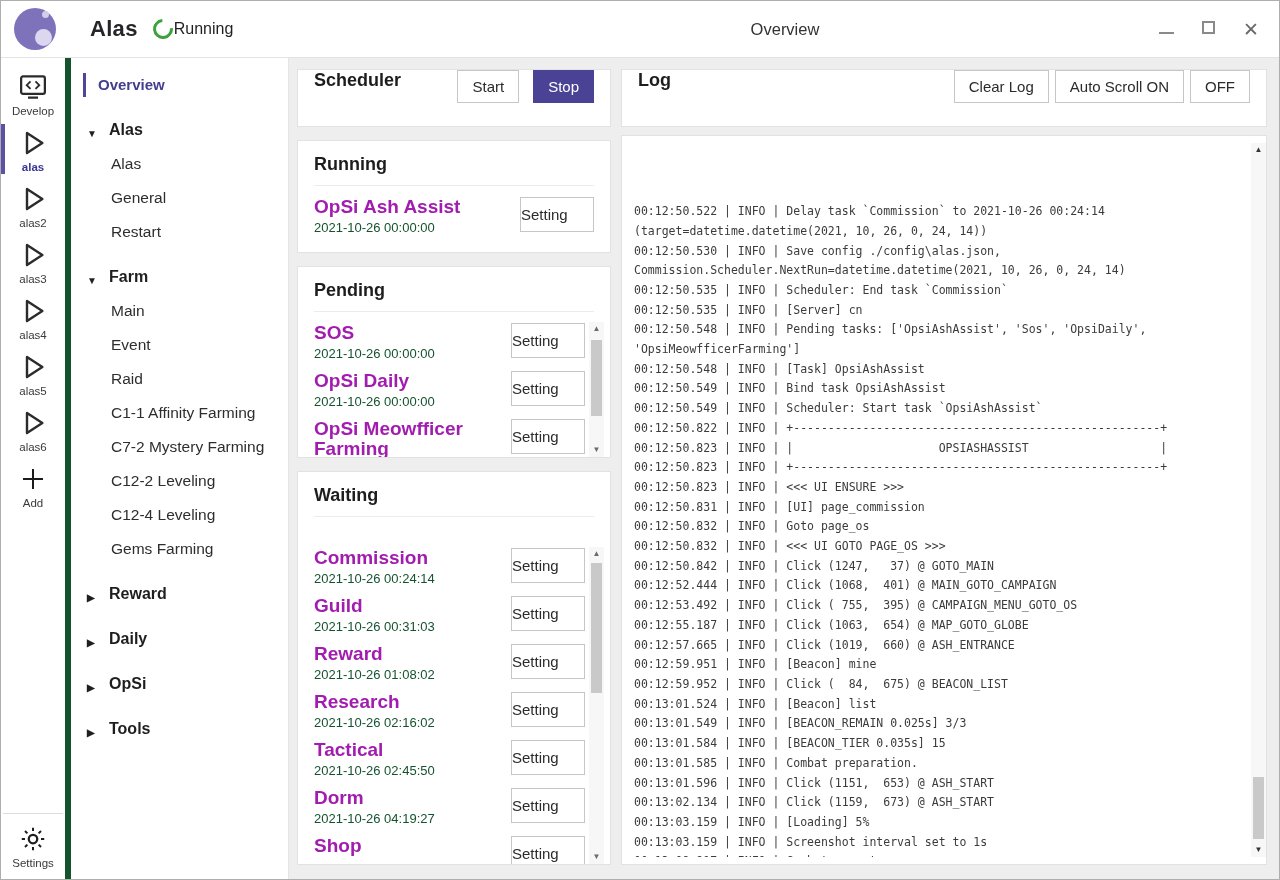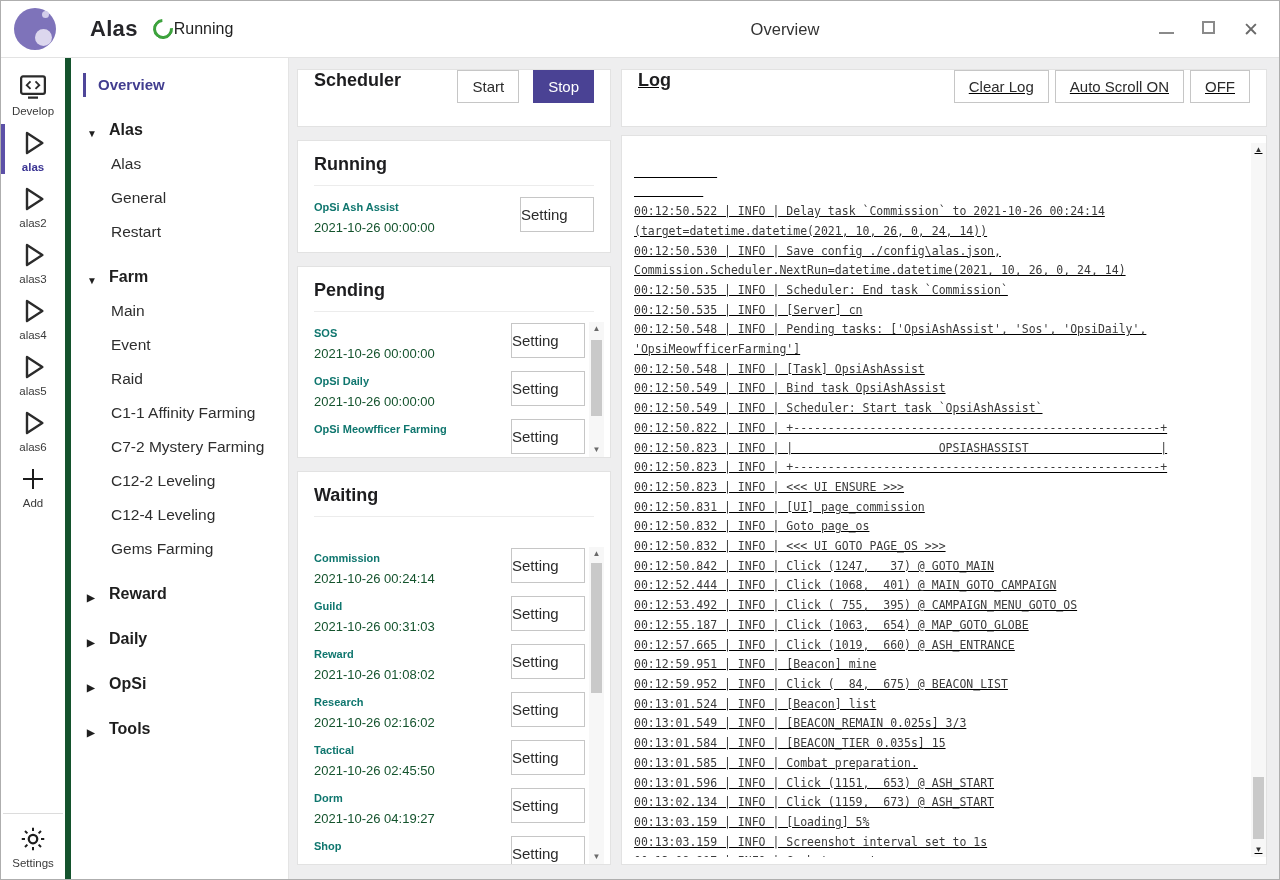--- a/index.html
+++ b/index.html
@@ -54,31 +54,31 @@
   .card { padding:13px 16px 0 16px; display:flex; flex-direction:column; overflow:hidden; }
   .card-title { font-size:18px; font-weight:bold; color:#1d1d1f; padding-bottom:10px; border-bottom:1px solid #ececec; margin-bottom:10px; flex:0 0 auto; }
   .running-card { height:113px; flex:0 0 113px; }
   .pending-card { height:192px; flex:0 0 192px; padding-right:6px; }
   .pending-card .card-title, .waiting-card .card-title { margin-right:10px; }
   .waiting-card { flex:1; padding-right:6px;gap:20px; }
   .list-wrap { display:flex; flex:1; min-height:0; overflow:hidden; }
   .task-list { flex:1; min-width:0; overflow:hidden; }
   .task-row { display:flex; align-items:flex-start; padding:1px 0 9px; }
   .task-info { flex:1; min-width:0; padding-right:6px; }
-  .task-name { font-size:11px; font-weight:bold; color:#0f766e; line-height:20px; }
+  .task-name { font-size:19px; font-weight:bold; color:#a21caf; line-height:20px; }
   .task-time { font-size:13px; color:#14532d; margin-top:3px; }
   .task-row .btn { flex:0 0 74px; width:74px; padding:8px 0; text-align:left; }
 
   
   .vscroll { width:15px; flex:0 0 15px; background:#f7f7f7; position:relative; display:flex; flex-direction:column; align-items:center; justify-content:space-between; margin-left:4px; }
   .vs-arrow { font-size:8px; color:#6a6a6a; line-height:14px; height:14px; }
   .vs-thumb { position:absolute; left:2px; right:2px; background:#c9c9c9; }
 
   
-  .log-col { flex:1; min-width:0; display:flex; flex-direction:column; gap:8px;text-decoration:underline; }
+  .log-col { flex:1; min-width:0; display:flex; flex-direction:column; gap:8px; }
   .log-head-btns { margin-left:auto; display:flex; gap:6px; }
   .log-body { flex:1; min-height:0; display:flex; padding:7px 0 7px 12px; }
   .log-lines { flex:1; min-width:0; overflow:hidden; font-family:"DejaVu Sans Mono", monospace; font-size:11.5px; line-height:19.7px; color:#3b3b3b; white-space:pre; }
   .log-scroll { margin-left:2px; }
 </style>
 </head>
 <body>
 
 <div class="window">
 

